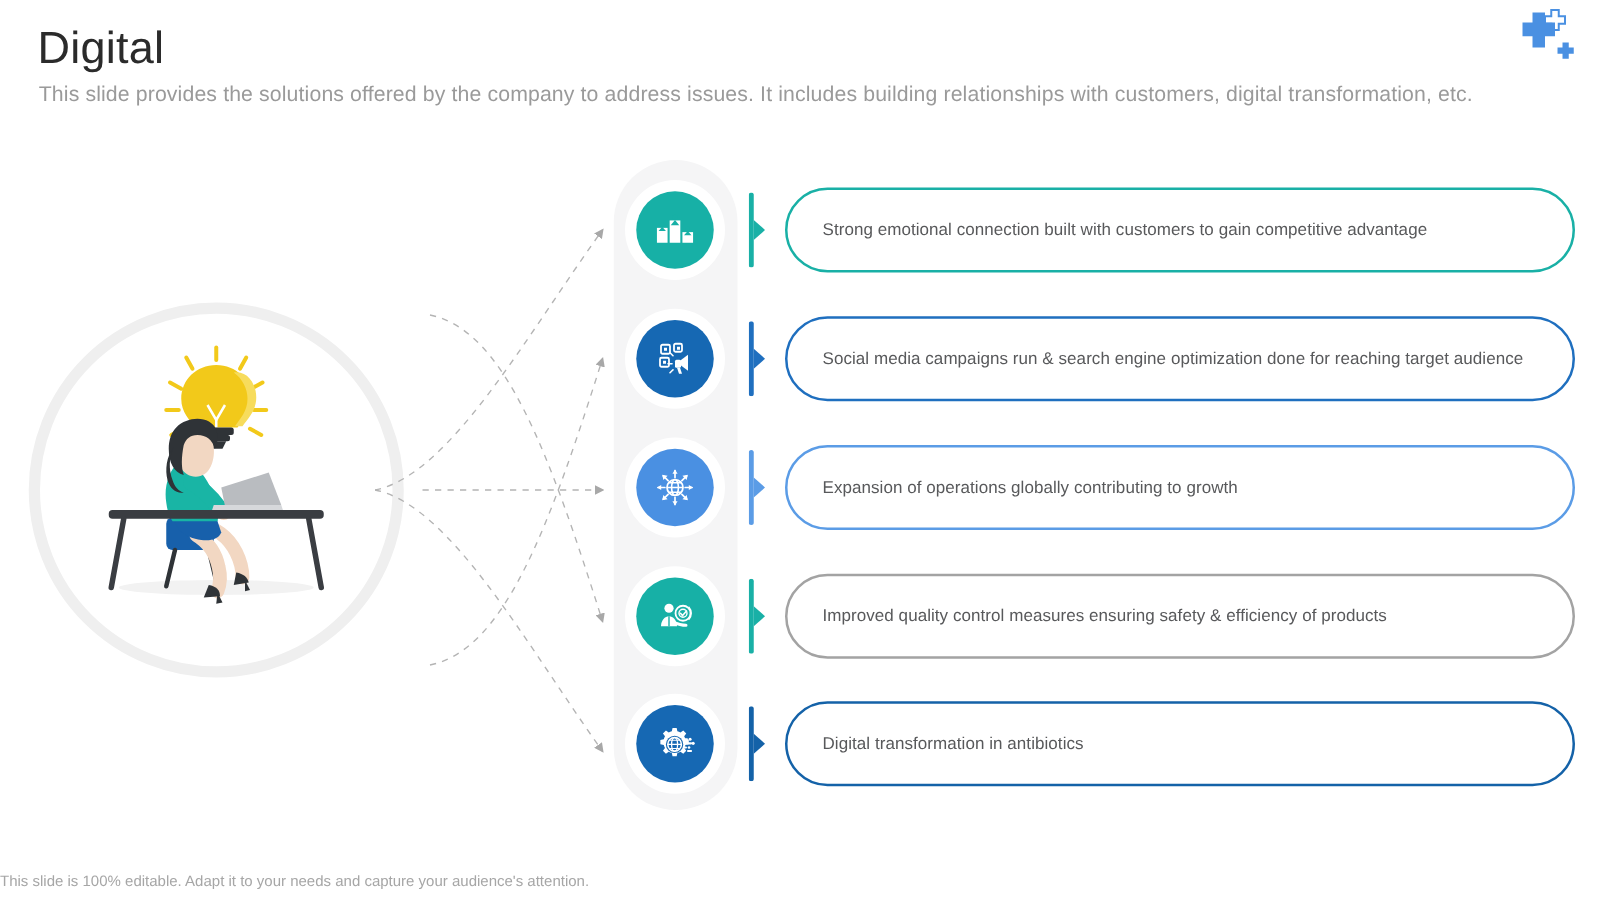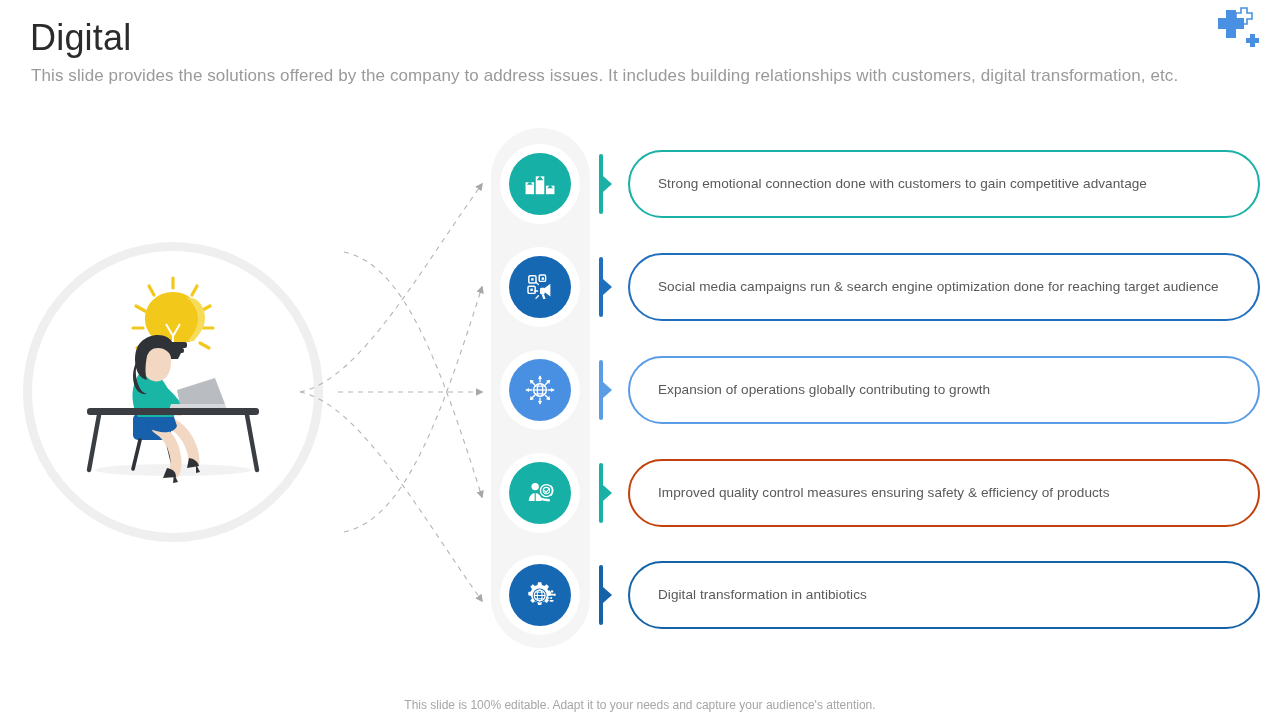--- a/index.html
+++ b/index.html
@@ -65,21 +65,21 @@
     display: flex; align-items: center;
   }
   .row-text {
     font-size: 13.6px; color: #58595b; line-height: 18px;
     padding: 0 22px 0 28px; letter-spacing: 0.05px;
   }
 
   
   .footer {
     position: absolute; left: 0; top: 698px; width: 1280px;
-    text-align: center; font-size: 12px; color: #a6a6a6;
+    text-align: left; font-size: 12px; color: #a6a6a6;
   }
 </style>
 </head>
 <body>
 
 <div class="slide">
 
   <div class="page-title">Digital</div>
   <div class="page-subtitle">This slide provides the solutions offered by the company to address issues. It includes building relationships with customers, digital transformation, etc.</div>
 
@@ -194,21 +194,21 @@
         </svg>
       </div>
     </div>
     <div class="row-arrow" style="top:4px;">
       <svg viewBox="0 0 14 60" width="14" height="60">
         <rect x="0" y="0" width="4" height="60" rx="2" fill="#19b0a6"></rect>
         <path d="M4 22 L13 30 L4 38 z" fill="#19b0a6"></path>
       </svg>
     </div>
     <div class="row-box" style="top:0px;height:68px;border:2px solid #19b0a6;">
-      <div class="row-text">Strong emotional connection done with customers to gain competitive advantage</div>
+      <div class="row-text">Strong emotional connection built with customers to gain competitive advantage</div>
     </div>
   </div>
 
   <div class="row" style="top:356px;">
     <div class="row-icon" style="top:-1px;">
       <div class="disc" style="background:#4a90e2;">
         <svg viewBox="0 0 40 40" width="34" height="34">
           <circle cx="20" cy="20" r="7.5" fill="none" stroke="#fff" stroke-width="1.7"></circle>
           <ellipse cx="20" cy="20" rx="3.2" ry="7.5" fill="none" stroke="#fff" stroke-width="1.5"></ellipse>
           <line x1="12.5" y1="20" x2="27.5" y2="20" stroke="#fff" stroke-width="1.5"></line>
@@ -294,21 +294,21 @@
           <path d="M34 11 a9 9 0 0 1 0 12" fill="none" stroke="#fff" stroke-width="1.3" stroke-linecap="round"></path>
         </svg>
       </div>
     </div>
     <div class="row-arrow" style="top:4px;">
       <svg viewBox="0 0 14 60" width="14" height="60">
         <rect x="0" y="0" width="4" height="60" rx="2" fill="#19b0a6"></rect>
         <path d="M4 22 L13 30 L4 38 z" fill="#19b0a6"></path>
       </svg>
     </div>
-    <div class="row-box" style="top:0px;height:68px;border:2px solid #c2410c;">
+    <div class="row-box" style="top:0px;height:68px;border:2px solid #a3a3a3;">
       <div class="row-text">Improved quality control measures ensuring safety &amp; efficiency of products</div>
     </div>
   </div>
 
   <div class="row" style="top:561px;">
     <div class="row-icon" style="top:-1px;">
       <div class="disc" style="background:#1668b3;">
         <svg viewBox="0 0 40 40" width="33" height="33">
           <path d="M17 4 h4 l0.7 3.3 a11 11 0 0 1 3 1.2 l2.7 -2 l2.9 2.9 l-2 2.7 a11 11 0 0 1 1.2 3 l3.3 0.7 v4 l-3.3 0.7 a11 11 0 0 1 -1.2 3 l2 2.7 l-2.9 2.9 l-2.7 -2 a11 11 0 0 1 -3 1.2 l-0.7 3.3 h-4 l-0.7 -3.3 a11 11 0 0 1 -3 -1.2 l-2.7 2 l-2.9 -2.9 l2 -2.7 a11 11 0 0 1 -1.2 -3 l-3.3 -0.7 v-4 l3.3 -0.7 a11 11 0 0 1 1.2 -3 l-2 -2.7 l2.9 -2.9 l2.7 2 a11 11 0 0 1 3 -1.2 z" fill="#fff"></path>
           <circle cx="19" cy="20" r="8.4" fill="#1668b3"></circle>

